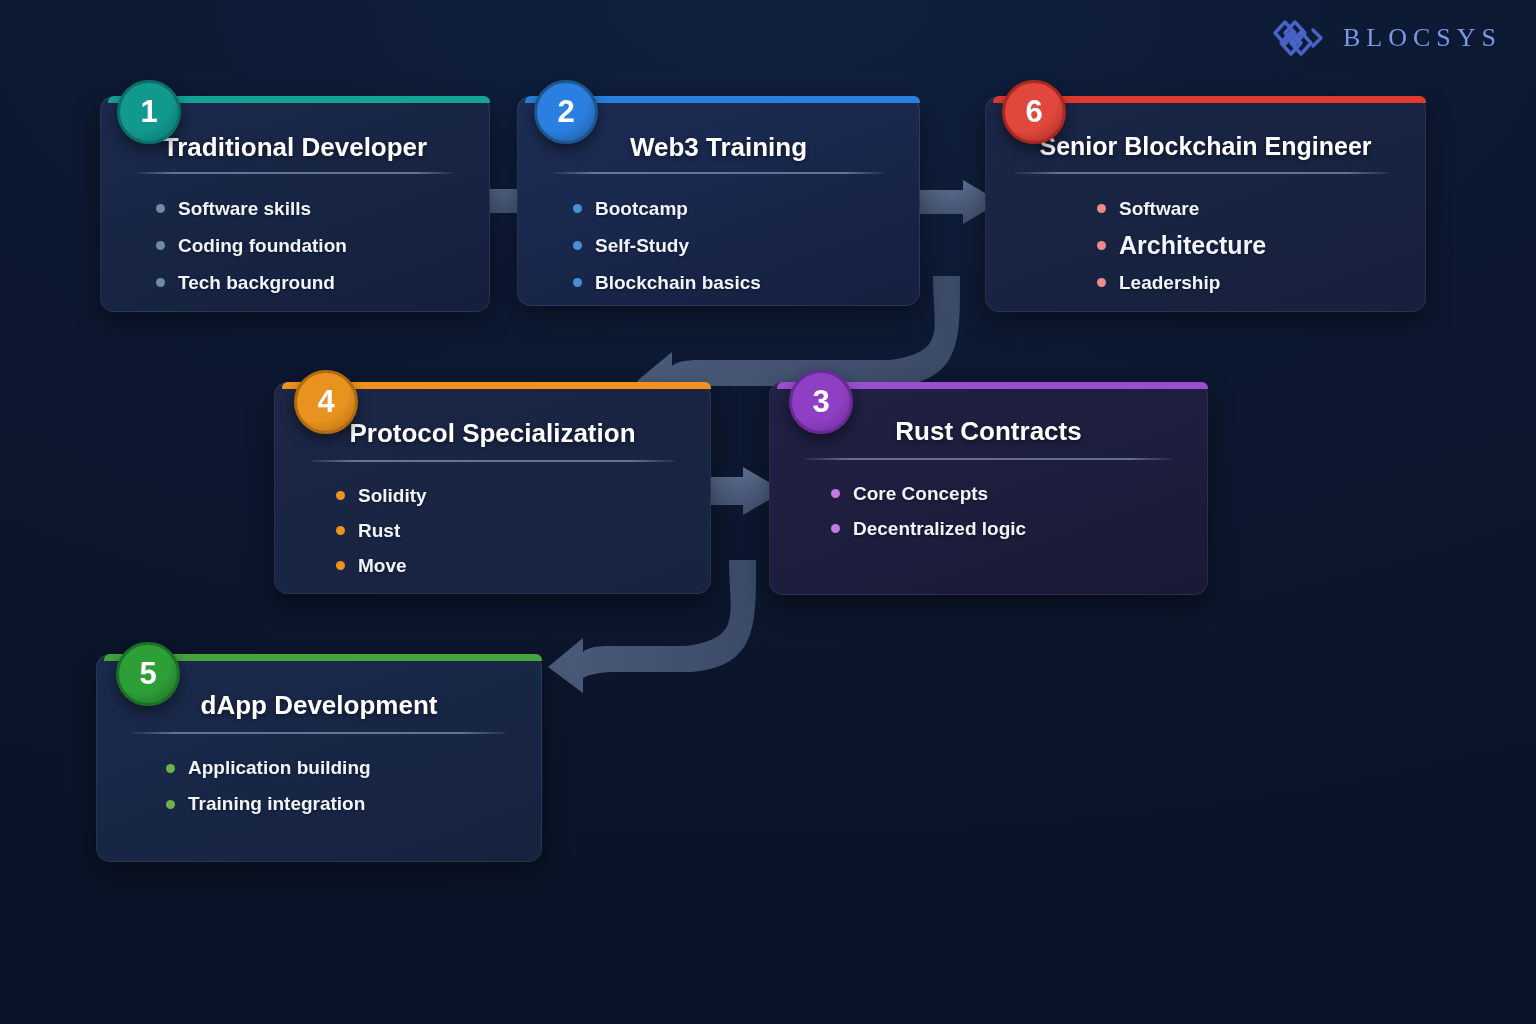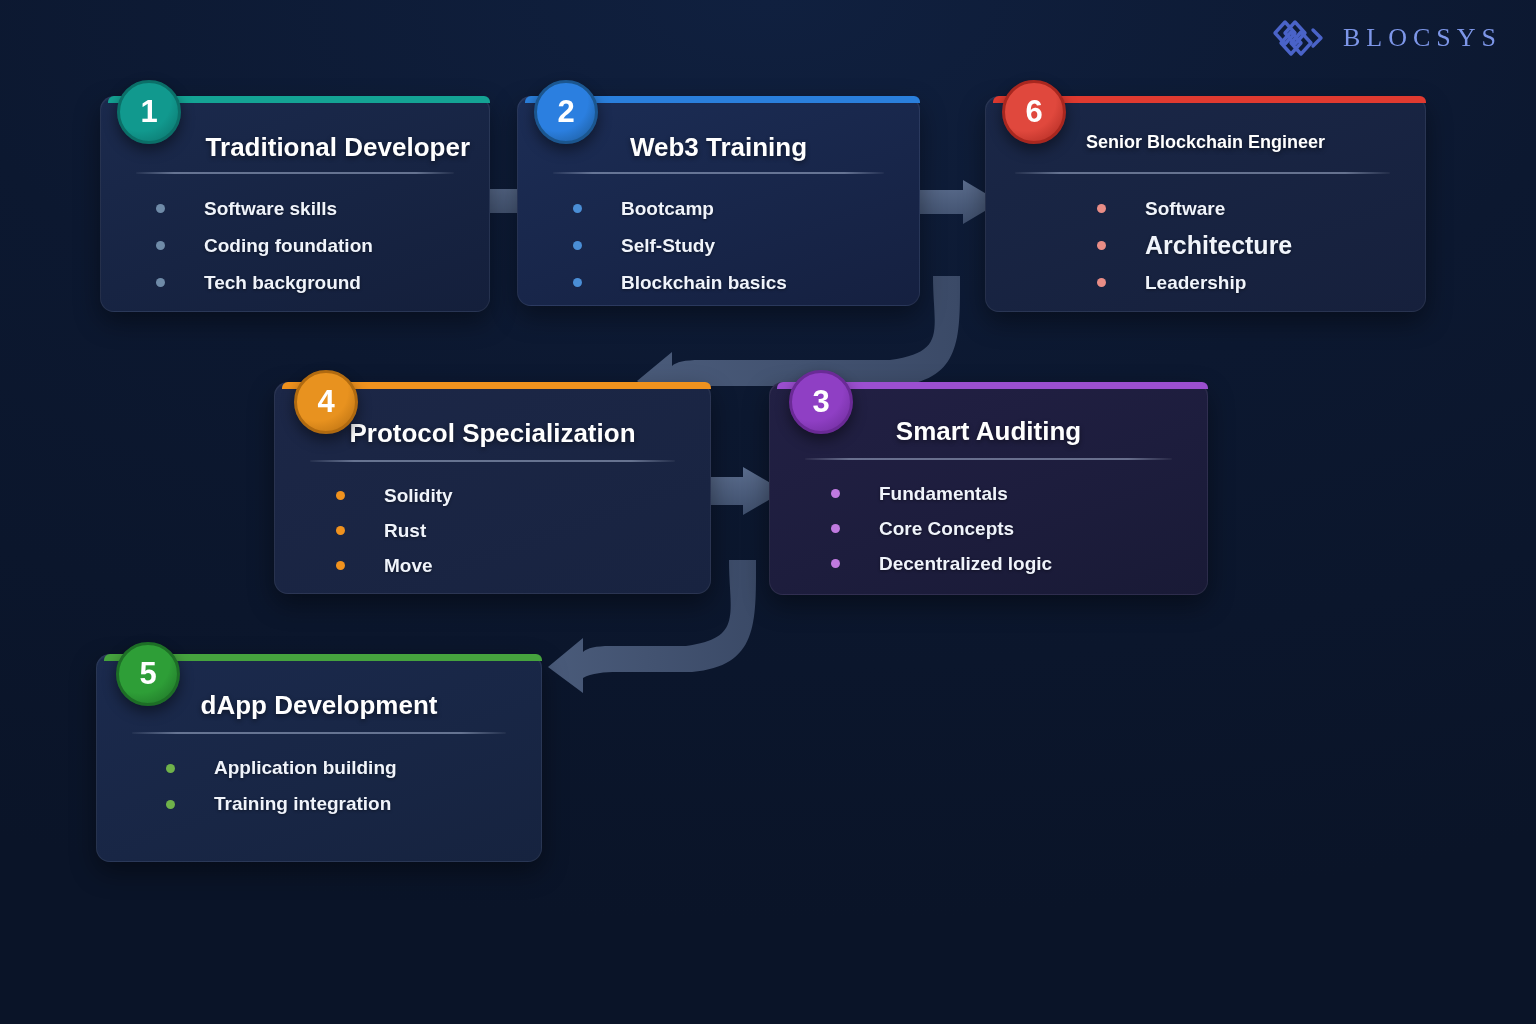--- a/index.html
+++ b/index.html
@@ -54,21 +54,20 @@
   }
   .divider{
     height:2px;border-radius:2px;
     background:linear-gradient(90deg,rgba(255,255,255,.04),rgba(186,200,228,.48) 12%,rgba(186,200,228,.48) 88%,rgba(255,255,255,.04));
   }
   ul.bullets{list-style:none;margin:0;padding:0;}
   ul.bullets li{
     display:flex;align-items:center;
     color:#f0f4fb;font-weight:bold;
     text-shadow:0 1px 3px rgba(0,0,0,.4);
-    gap:26px;
   }
   ul.bullets li .dot{
     width:9px;height:9px;border-radius:50%;
     margin-right:13px;flex:0 0 auto;
   }
   .badge{
     position:absolute;
     width:58px;height:58px;border-radius:50%;
     display:flex;align-items:center;justify-content:center;
     color:#fff;font-weight:bold;font-size:31px;
@@ -159,21 +158,21 @@
                L 692 672
                C 758 666, 756 624, 756 560
                Z" fill="url(#cg)"></path>
     </g>
   </svg>
 
   <div class="card" id="card1">
     <div class="card-body"></div>
     <div class="card-top" style="background: linear-gradient(rgb(20, 163, 148), rgb(20, 163, 148));"></div>
     <div class="card-inner">
-      <div class="card-title" style="position: absolute; left: 20px; right: 20px; top: 36px; font-size: 26px; text-align: right;">Traditional Developer</div>
+      <div class="card-title" style="position: absolute; left: 20px; right: 20px; top: 36px; font-size: 26px;">Traditional Developer</div>
       <div class="divider" style="position: absolute; left: 36px; right: 36px; top: 76px;"></div>
       <ul class="bullets" style="position: absolute; left: 56px; right: 10px; top: 94px;">
         <li style="font-size: 19px; height: 37px;">
             <span class="dot" style="background: rgb(111, 139, 168);"></span>
             <span>Software skills</span>
           </li>
         <li style="font-size: 19px; height: 37px;">
             <span class="dot" style="background: rgb(111, 139, 168);"></span>
             <span>Coding foundation</span>
           </li>
@@ -207,21 +206,21 @@
           </li>
       </ul>
     </div>
     <div class="badge" style="left: 17px; top: -16px; background: radial-gradient(circle at 35% 30%, rgb(43, 127, 224), rgb(43, 127, 224) 55%, rgb(27, 86, 143)); border: 3px solid rgb(27, 86, 143);">2</div>
   </div>
 
   <div class="card" id="card6">
     <div class="card-body"></div>
     <div class="card-top" style="background: linear-gradient(rgb(224, 58, 48), rgb(224, 58, 48));"></div>
     <div class="card-inner">
-      <div class="card-title" style="position: absolute; left: 20px; right: 20px; top: 36px; font-size: 18px;">Senior Blockchain Engineer</div>
+      <div class="card-title" style="position: absolute; left: 20px; right: 20px; top: 36px; font-size: 25px;">Senior Blockchain Engineer</div>
       <div class="divider" style="position: absolute; left: 30px; right: 36px; top: 76px;"></div>
       <ul class="bullets" style="position: absolute; left: 112px; right: 10px; top: 94px;">
         <li style="font-size: 19px; height: 37px;">
             <span class="dot" style="background: rgb(233, 141, 134);"></span>
             <span>Software</span>
           </li>
         <li style="font-size: 25px; height: 37px;">
             <span class="dot" style="background: rgb(233, 141, 134);"></span>
             <span>Architecture</span>
           </li>
@@ -255,27 +254,23 @@
           </li>
       </ul>
     </div>
     <div class="badge" style="left: 20px; top: -12px; background: radial-gradient(circle at 35% 30%, rgb(232, 146, 31), rgb(232, 146, 31) 55%, rgb(176, 106, 16)); border: 3px solid rgb(176, 106, 16);">4</div>
   </div>
 
   <div class="card" id="card3">
     <div class="card-body"></div>
     <div class="card-top" style="background: linear-gradient(rgb(155, 79, 208), rgb(155, 79, 208));"></div>
     <div class="card-inner">
-      <div class="card-title" style="position: absolute; left: 20px; right: 20px; top: 34px; font-size: 26px;">Smart Auditing</div>
+      <div class="card-title" style="position: absolute; left: 20px; right: 20px; top: 34px; font-size: 26px;">Rust Contracts</div>
       <div class="divider" style="position: absolute; left: 36px; right: 36px; top: 76px;"></div>
       <ul class="bullets" style="position: absolute; left: 62px; right: 10px; top: 94px;">
-        <li style="font-size: 19px; height: 35px;">
-            <span class="dot" style="background: rgb(192, 122, 224);"></span>
-            <span>Fundamentals</span>
-          </li>
         <li style="font-size: 19px; height: 35px;">
             <span class="dot" style="background: rgb(192, 122, 224);"></span>
             <span>Core Concepts</span>
           </li>
         <li style="font-size: 19px; height: 35px;">
             <span class="dot" style="background: rgb(192, 122, 224);"></span>
             <span>Decentralized logic</span>
           </li>
       </ul>
     </div>

